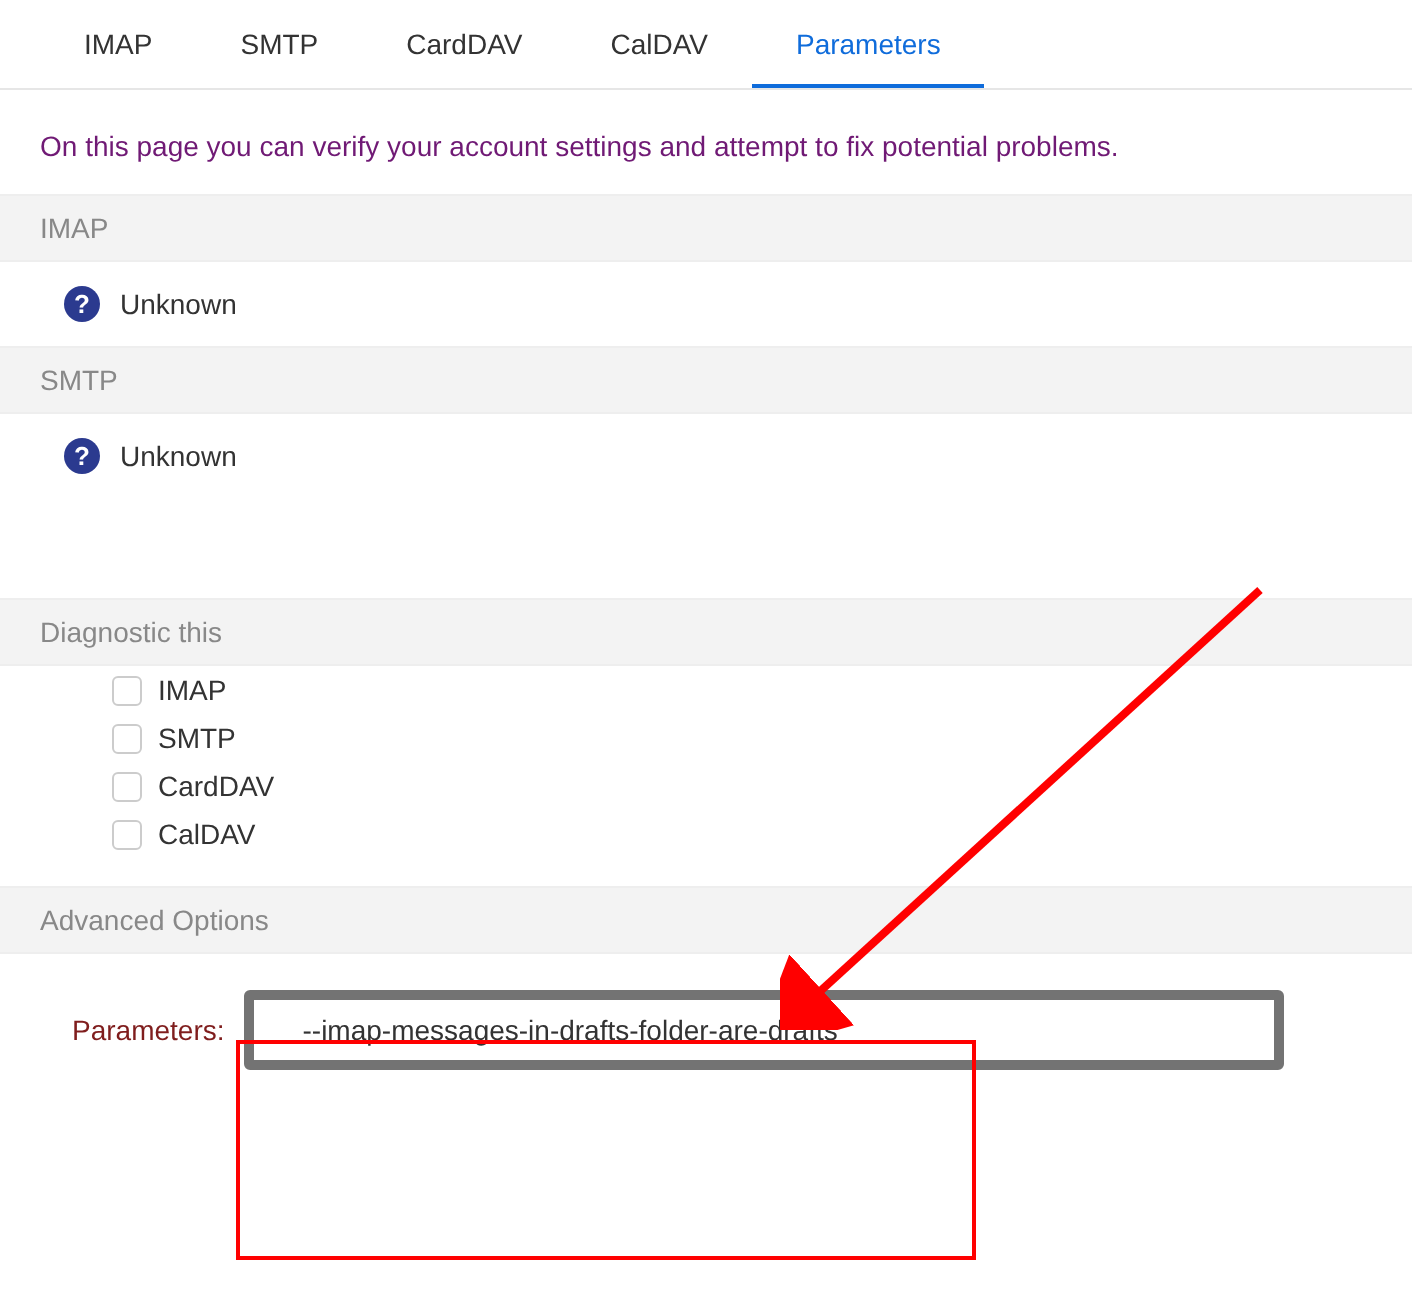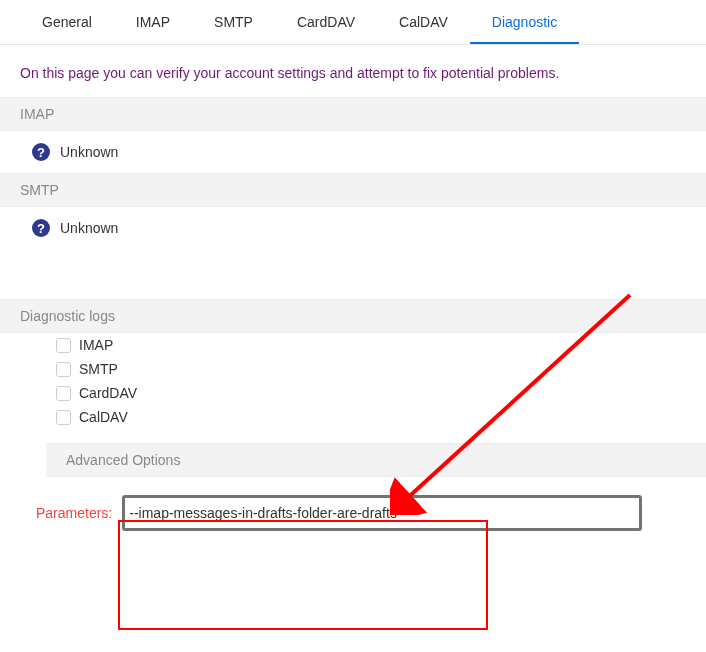--- a/index.html
+++ b/index.html
@@ -79,37 +79,36 @@
     border: 1px solid #ccc;
     border-radius: 3px;
     background: #fff;
     flex-shrink: 0;
   }
   .check-label {
     color: #333;
   }
   .adv-header {
     margin-top: 14px;
-    margin-left: 46px;
   }
   .param-row {
     display: flex;
     align-items: center;
     padding: 18px 20px 0 36px;
     gap: 10px;
   }
   .param-label {
-    color: #ef4444;
+    color: #7f1d1d;
     font-size: 14px;
   }
   .param-input {
     flex: 1;
     max-width: 520px;
-    padding: 7px 4px;
-    border: 3px solid #737373;
+    padding: 7px 24px;
+    border: 5px solid #737373;
     border-radius: 3px;
     font-size: 14px;
     color: #333;
     font-family: inherit;
   }
   
   .annotation {
     position: absolute;
     left: 118px;
     top: 520px;
@@ -124,26 +123,25 @@
     top: 285px;
     width: 255px;
     height: 230px;
     pointer-events: none;
   }
 </style>
 </head>
 <body>
 
 <div class="tabs">
-  <div class="tab">General</div>
   <div class="tab">IMAP</div>
   <div class="tab">SMTP</div>
   <div class="tab">CardDAV</div>
   <div class="tab">CalDAV</div>
-  <div class="tab active">Diagnostic</div>
+  <div class="tab active">Parameters</div>
 </div>
 
 <div class="content">
   <div class="intro">On this page you can verify your account settings and attempt to fix potential problems.</div>
 
   <div class="section-header">IMAP</div>
   <div class="status-row">
     <span class="status-icon">
       <svg viewBox="0 0 18 18" width="18" height="18">
         <circle cx="9" cy="9" r="9" fill="#2b3a8f"></circle>
@@ -159,21 +157,21 @@
       <svg viewBox="0 0 18 18" width="18" height="18">
         <circle cx="9" cy="9" r="9" fill="#2b3a8f"></circle>
         <text x="9" y="13.5" text-anchor="middle" font-size="13" font-weight="bold" fill="#fff" font-family="Arial">?</text>
       </svg>
     </span>
     <span class="status-text">Unknown</span>
   </div>
 
   <div class="spacer"></div>
 
-  <div class="section-header">Diagnostic logs</div>
+  <div class="section-header">Diagnostic this</div>
 
   <div class="check-row">
     <div class="checkbox"></div>
     <span class="check-label">IMAP</span>
   </div>
   <div class="check-row">
     <div class="checkbox"></div>
     <span class="check-label">SMTP</span>
   </div>
   <div class="check-row">

